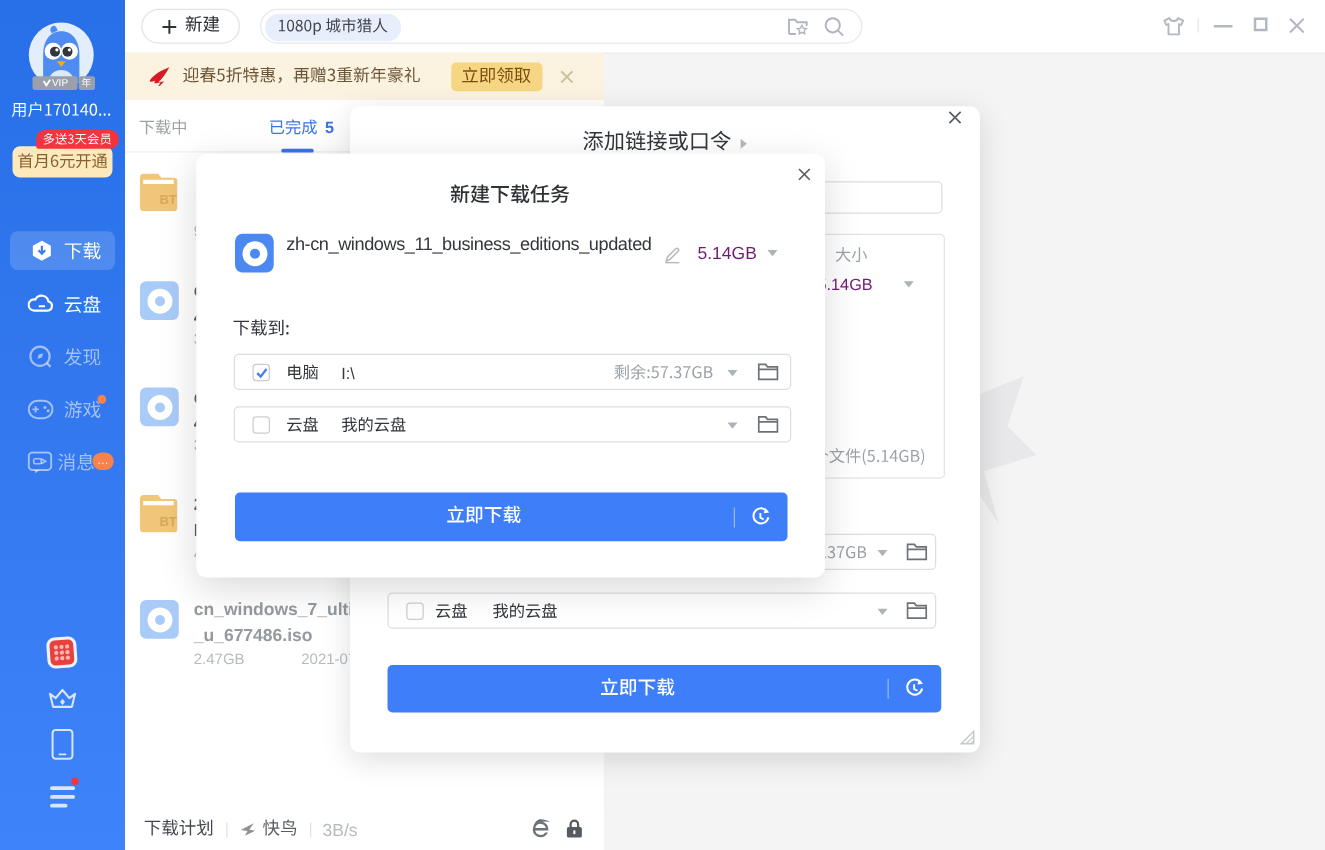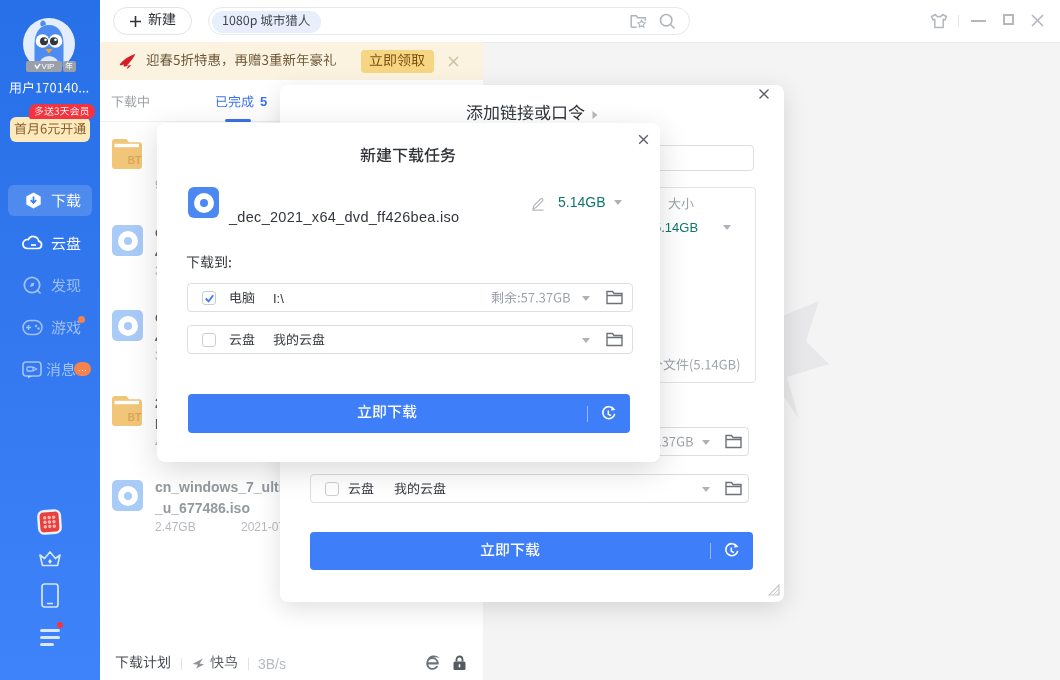--- a/index.html
+++ b/index.html
@@ -33,21 +33,21 @@
 .modal{position:absolute;background:#fff;border-radius:8px;box-shadow:0 6px 24px rgba(0,0,0,.13)}
 #bgmodal{left:280px;top:85px;width:504px;height:517px}
 #fmodal{left:157px;top:123px;width:503px;height:339px;box-shadow:0 8px 30px rgba(0,0,0,.15)}
 .selrow{position:absolute;height:29px;border:1px solid #dcdee2;border-radius:4px;background:#fff}
 .bluebtn{position:absolute;background:#3e7ef8;border-radius:4px;display:flex;align-items:center;justify-content:center}
 .cbx{position:absolute;left:14px;top:7px;width:14px;height:14px;border-radius:3px}
 .cbx.on{border:1px solid #c9ccd1;background:#fff}
 .cbx.off{border:1px solid #ccced2;background:#fff}
 .caret{position:absolute;width:0;height:0;border-left:4.5px solid transparent;border-right:4.5px solid transparent;border-top:5.5px solid #aeb2b9}
 .xclose{stroke:#5c6066;stroke-width:1.4;fill:none}
-.gtxt{color:#0f766e}
+.gtxt{color:#701a75}
 </style></head>
 <body>
 
 <div id="gray"></div>
 <svg class="abs" style="left:700px;top:280px" width="140" height="150" viewBox="0 0 140 150">
  <path d="M119 21 L106 61 L129 84 L87 97 L99 139 L78 108 L40 125 L55 88 L20 70 L60 45 Z" fill="#e8e8ea"></path>
 </svg>
 
 <div id="listpane">
   <div id="tabbar">
@@ -409,21 +409,21 @@
     </svg>
   <div class="abs" style="left:0;top:24px;width:100%;display:flex;justify-content:center">
       <svg width="97" height="20" viewBox="0 0 97 20" style="display:block">
         <path d="M5.7 10.8C6.2 11.6 6.8 12.7 7.0 13.3L8.0 12.7C7.8 12.0 7.2 11.0 6.7 10.3ZM2.0 10.4C1.7 11.3 1.2 12.3 0.6 12.9C0.8 13.1 1.3 13.5 1.6 13.7C2.2 12.9 2.8 11.8 3.2 10.7ZM8.8 2.1V7.7C8.8 9.8 8.7 12.5 7.4 14.4C7.7 14.5 8.3 15.0 8.6 15.3C10.0 13.2 10.2 10.0 10.2 7.7V7.3H12.3V15.3H13.8V7.3H15.4V5.9H10.2V3.1C11.9 2.8 13.6 2.4 15.0 1.9L13.8 0.8C12.6 1.3 10.6 1.8 8.8 2.1ZM3.3 0.8C3.5 1.2 3.7 1.7 3.9 2.2H0.9V3.5H8.0V2.2H5.4C5.2 1.7 4.9 1.0 4.7 0.5ZM5.9 3.5C5.7 4.2 5.3 5.1 5.1 5.8H2.8L3.7 5.6C3.7 5.0 3.4 4.1 3.1 3.5L1.9 3.8C2.2 4.4 2.4 5.3 2.4 5.8H0.7V7.1H3.9V8.6H0.8V9.9H3.9V13.6C3.9 13.8 3.8 13.9 3.6 13.9C3.5 13.9 3.0 13.9 2.4 13.9C2.6 14.2 2.8 14.8 2.9 15.1C3.7 15.1 4.3 15.1 4.7 14.9C5.1 14.7 5.2 14.3 5.2 13.7V9.9H8.1V8.6H5.2V7.1H8.3V5.8H6.4C6.7 5.2 7.0 4.5 7.2 3.8Z M22.3 1.9V3.0H25.1V4.0H21.3V5.2H25.1V6.3H22.2V7.4H25.1V8.5H22.0V9.6H25.1V10.6H21.4V11.8H25.1V13.2H26.6V11.8H31.0V10.6H26.6V9.6H30.4V8.5H26.6V7.4H30.1V5.2H31.1V4.0H30.1V1.9H26.6V0.6H25.1V1.9ZM26.6 5.2H28.8V6.3H26.6ZM26.6 4.0V3.0H28.8V4.0ZM17.5 8.0C17.5 7.8 17.9 7.6 18.2 7.4H20.0C19.8 8.7 19.5 9.8 19.2 10.8C18.8 10.1 18.5 9.4 18.2 8.6L17.1 9.0C17.5 10.3 18.0 11.3 18.5 12.1C18.0 13.1 17.3 13.9 16.5 14.4C16.8 14.6 17.4 15.1 17.6 15.4C18.3 14.9 19.0 14.1 19.5 13.2C21.2 14.7 23.5 15.1 26.3 15.1H30.9C31.0 14.7 31.2 14.0 31.5 13.7C30.5 13.7 27.1 13.7 26.3 13.7C23.8 13.7 21.6 13.4 20.1 12.0C20.8 10.4 21.2 8.6 21.5 6.3L20.6 6.1L20.3 6.1H19.3C20.1 4.9 20.8 3.4 21.5 1.9L20.6 1.3L20.1 1.5H17.0V2.8H19.6C18.9 4.2 18.2 5.4 18.0 5.8C17.6 6.3 17.2 6.8 16.9 6.8C17.1 7.1 17.4 7.7 17.5 8.0Z M32.9 1.7V3.3H38.9V15.4H40.5V7.3C42.2 8.2 44.2 9.5 45.3 10.4L46.4 9.0C45.1 8.0 42.6 6.6 40.8 5.7L40.5 6.0V3.3H47.2V1.7Z M59.8 1.5C60.5 2.2 61.3 3.1 61.7 3.7L62.8 2.9C62.4 2.3 61.6 1.4 60.9 0.8ZM49.0 12.5 49.1 13.9 53.2 13.5V15.4H54.6V13.3L57.3 13.1V11.8L54.6 12.1V10.8H57.0V9.6H54.6V8.4H53.2V9.6H51.2C51.6 9.1 51.9 8.5 52.2 8.0H57.2V6.8H52.8C53.0 6.4 53.1 6.0 53.3 5.7L52.0 5.3H57.8C57.9 7.8 58.2 10.1 58.7 11.8C57.9 12.8 57.0 13.8 56.0 14.4C56.4 14.7 56.9 15.2 57.1 15.5C57.9 14.9 58.6 14.2 59.2 13.4C59.8 14.6 60.6 15.3 61.6 15.3C62.8 15.3 63.2 14.6 63.5 12.1C63.1 12.0 62.6 11.7 62.3 11.4C62.2 13.1 62.1 13.8 61.7 13.8C61.1 13.8 60.6 13.1 60.2 12.0C61.3 10.4 62.1 8.5 62.6 6.5L61.3 6.1C60.9 7.5 60.4 8.8 59.8 10.0C59.5 8.7 59.3 7.1 59.2 5.3H63.2V4.1H59.2C59.1 3.0 59.1 1.8 59.1 0.6H57.6C57.6 1.8 57.6 3.0 57.7 4.1H54.0V2.9H56.7V1.8H54.0V0.6H52.5V1.8H49.6V2.9H52.5V4.1H48.8V5.3H51.8C51.6 5.8 51.5 6.3 51.2 6.8H49.0V8.0H50.7C50.4 8.4 50.3 8.8 50.1 8.9C49.9 9.3 49.6 9.6 49.4 9.7C49.5 10.1 49.7 10.8 49.8 11.1C50.0 10.9 50.5 10.8 51.1 10.8H53.2V12.2Z M69.6 13.4V14.8H79.2V13.4H75.1V8.8H79.4V7.3H75.1V3.1C76.5 2.9 77.8 2.5 78.9 2.2L77.7 0.9C75.8 1.6 72.4 2.2 69.5 2.6C69.6 3.0 69.9 3.5 69.9 3.9C71.1 3.8 72.3 3.6 73.6 3.4V7.3H69.0V8.8H73.6V13.4ZM68.5 0.6C67.6 3.1 66.0 5.5 64.3 7.0C64.6 7.4 65.0 8.2 65.2 8.5C65.8 8.0 66.3 7.4 66.8 6.7V15.4H68.3V4.4C69.0 3.4 69.6 2.2 70.0 1.1Z M86.9 8.0C86.9 8.5 86.8 9.0 86.7 9.5H82.0V10.8H86.1C85.2 12.6 83.5 13.6 80.9 14.1C81.1 14.4 81.6 15.1 81.7 15.4C84.8 14.6 86.7 13.3 87.8 10.8H92.4C92.1 12.6 91.8 13.6 91.5 13.8C91.3 14.0 91.1 14.0 90.7 14.0C90.3 14.0 89.2 14.0 88.2 13.9C88.4 14.2 88.7 14.8 88.7 15.2C89.7 15.3 90.7 15.3 91.2 15.2C91.8 15.2 92.3 15.1 92.7 14.7C93.2 14.2 93.6 13.0 94.0 10.1C94.0 9.9 94.0 9.5 94.0 9.5H88.2C88.3 9.1 88.4 8.6 88.5 8.1ZM91.7 3.4C90.7 4.3 89.5 5.0 88.1 5.5C86.9 5.0 85.9 4.4 85.3 3.6L85.4 3.4ZM86.0 0.6C85.1 1.9 83.6 3.5 81.3 4.6C81.6 4.8 82.0 5.4 82.2 5.7C83.0 5.3 83.7 4.9 84.3 4.4C84.9 5.1 85.6 5.6 86.4 6.1C84.6 6.6 82.6 6.9 80.7 7.1C80.9 7.5 81.2 8.0 81.3 8.4C83.6 8.2 86.0 7.7 88.1 6.9C89.9 7.6 92.1 8.0 94.6 8.2C94.8 7.8 95.1 7.2 95.5 6.9C93.4 6.8 91.5 6.5 89.9 6.1C91.6 5.3 93.1 4.1 94.1 2.7L93.1 2.1L92.9 2.2H86.6C87.0 1.7 87.2 1.3 87.5 0.9Z" fill="#2f3237"></path>
       </svg>
     </div>
   <div class="abs" style="left:31px;top:64px;width:31px;height:31px;border-radius:6px;background:#4c88f1">
     <div class="abs" style="left:5.5px;top:5.5px;width:20px;height:20px;background:#fff;border-radius:50%"></div>
     <div class="abs" style="left:11.5px;top:11.5px;width:8px;height:8px;background:#4c88f1;border-radius:50%"></div>
   </div>
-  <div class="abs" style="left:72px;top:86px;font-size:14.5px;letter-spacing:0.3px;color:#33373d;white-space:nowrap">_dec_2021_x64_dvd_ff426bea.iso</div>
+  <div class="abs" style="left:72px;top:65px;font-size:14.5px;letter-spacing:-0.33px;color:#33373d;white-space:nowrap">zh-cn_windows_11_business_editions_updated</div>
   <svg class="abs" style="left:374px;top:74px" width="14" height="14" viewBox="0 0 14 14">
     <path d="M2 12 L3 8.5 L9.5 2 a1.4 1.4 0 0 1 2 2 L5 10.5 Z M1.5 13.2 h11" fill="none" stroke="#b6babf" stroke-width="1.2"></path>
   </svg>
   <div class="abs gtxt" style="left:401px;top:71px;font-size:14px">5.14GB</div>
   <div class="caret" style="left:457px;top:77px"></div>
   <div class="abs" style="left:29px;top:132px">
       <svg width="47" height="18" viewBox="0 0 47 18" style="display:block">
         <path d="M0.8 1.6V2.6H6.2V13.4H7.3V6.0C8.9 6.9 10.8 8.0 11.7 8.8L12.5 7.9C11.4 7.0 9.1 5.8 7.5 4.9L7.3 5.2V2.6H13.2V1.6Z M24.3 1.3C24.9 1.9 25.7 2.7 26.0 3.2L26.8 2.6C26.5 2.1 25.7 1.4 25.1 0.9ZM25.7 5.3C25.4 6.6 24.9 7.9 24.2 9.1C23.9 7.9 23.8 6.3 23.6 4.6H27.3V3.7H23.6C23.6 2.7 23.5 1.7 23.6 0.6H22.5C22.5 1.7 22.6 2.7 22.6 3.7H19.2V2.5H21.6V1.7H19.2V0.5H18.1V1.7H15.5V2.5H18.1V3.7H14.8V4.6H22.6C22.8 6.8 23.0 8.8 23.5 10.3C22.8 11.3 22.0 12.1 21.1 12.8C21.4 12.9 21.7 13.2 21.8 13.5C22.6 12.9 23.3 12.2 23.9 11.4C24.4 12.6 25.1 13.3 26.0 13.3C27.0 13.3 27.3 12.7 27.5 10.6C27.2 10.5 26.9 10.3 26.7 10.0C26.6 11.7 26.4 12.3 26.1 12.3C25.5 12.3 25.0 11.6 24.6 10.4C25.5 9.0 26.2 7.3 26.7 5.6ZM14.9 11.0 15.0 12.0 18.7 11.6V13.4H19.6V11.5L22.2 11.3V10.4L19.6 10.6V9.3H21.9V8.4H19.6V7.3H18.7V8.4H16.7C17.0 8.0 17.3 7.4 17.6 6.8H22.2V6.0H18.0C18.2 5.6 18.4 5.2 18.5 4.9L17.5 4.6C17.3 5.1 17.1 5.5 17.0 6.0H15.0V6.8H16.6C16.3 7.3 16.1 7.7 16.0 7.9C15.8 8.2 15.6 8.5 15.4 8.6C15.5 8.8 15.6 9.3 15.7 9.5C15.8 9.4 16.2 9.3 16.8 9.3H18.7V10.7Z M37.0 1.8V10.2H38.0V1.8ZM39.7 0.8V11.8C39.7 12.0 39.7 12.1 39.4 12.1C39.2 12.1 38.4 12.1 37.6 12.1C37.8 12.4 37.9 12.9 38.0 13.1C39.0 13.1 39.8 13.1 40.2 12.9C40.6 12.8 40.8 12.5 40.8 11.8V0.8ZM28.9 11.7 29.1 12.7C31.0 12.4 33.6 11.9 36.1 11.4L36.0 10.5L33.1 11.0V8.8H35.9V7.9H33.1V6.4H32.1V7.9H29.4V8.8H32.1V11.2ZM29.7 6.2C30.0 6.0 30.5 6.0 34.9 5.5C35.1 5.9 35.3 6.2 35.4 6.4L36.2 5.9C35.8 5.1 34.9 3.8 34.1 2.9L33.3 3.3C33.7 3.7 34.0 4.2 34.4 4.7L30.8 5.0C31.3 4.3 31.9 3.3 32.4 2.4H36.2V1.5H29.0V2.4H31.2C30.8 3.4 30.2 4.3 30.0 4.6C29.8 4.9 29.5 5.1 29.3 5.2C29.4 5.5 29.6 6.0 29.7 6.2Z M43.9 6.9C44.5 6.9 44.9 6.5 44.9 5.9C44.9 5.3 44.5 4.9 43.9 4.9C43.4 4.9 43.0 5.3 43.0 5.9C43.0 6.5 43.4 6.9 43.9 6.9ZM43.9 12.5C44.5 12.5 44.9 12.1 44.9 11.5C44.9 10.9 44.5 10.6 43.9 10.6C43.4 10.6 43.0 10.9 43.0 11.5C43.0 12.1 43.4 12.5 43.9 12.5Z" fill="#33373d"></path>
       </svg>
     </div>

